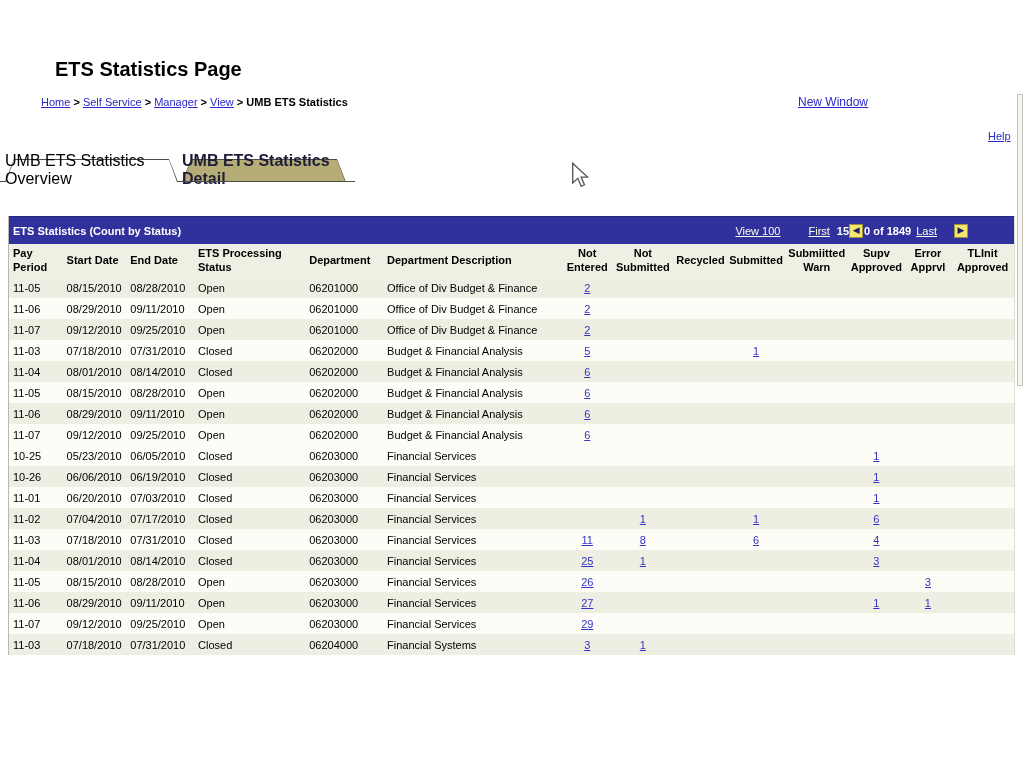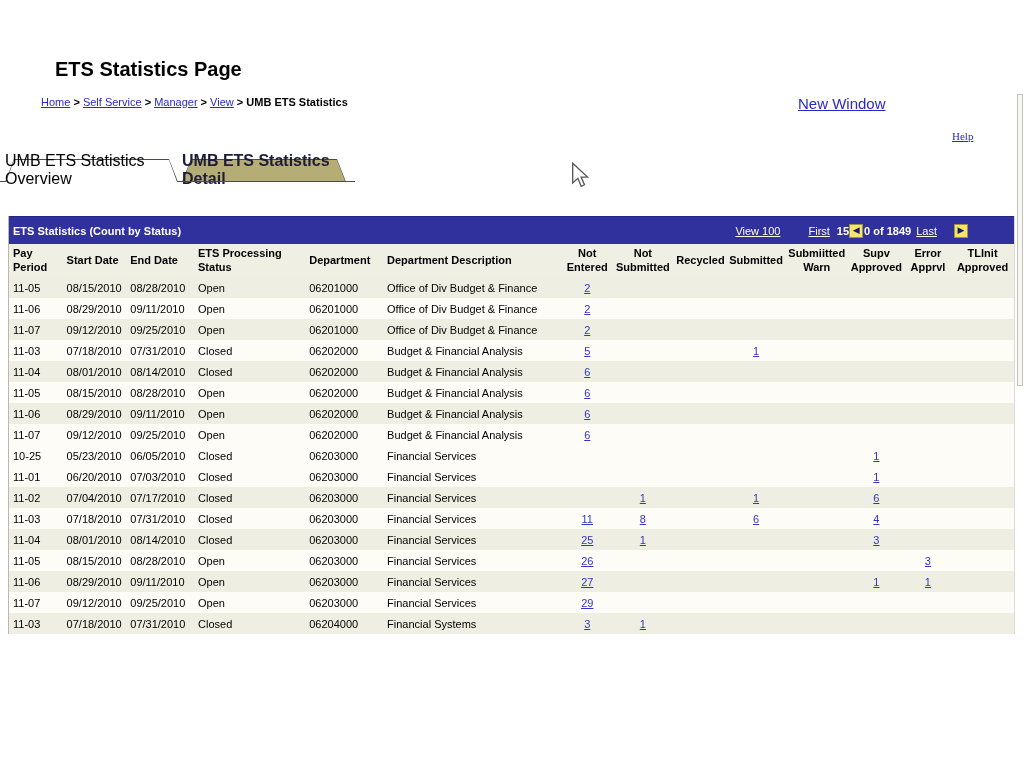--- a/index.html
+++ b/index.html
@@ -5,22 +5,22 @@
   * { margin:0; padding:0; box-sizing:border-box; }
   html,body { width:1024px; height:768px; background:#fff; font-family:"Liberation Sans", sans-serif; position:relative; overflow:hidden; }
 
   .page-title { position:absolute; left:55px; top:58px; font-size:20px; font-weight:bold; color:#000; }
 
   .breadcrumb { position:absolute; left:5px; top:96px; font-size:11px; color:#000;padding-left:36px; }
   .breadcrumb a { color:#2929c9; text-decoration:underline; cursor:pointer; }
   .breadcrumb .sep { font-weight:bold; color:#000; }
   .breadcrumb .current { font-weight:bold; color:#000; }
 
-  .newwin { position:absolute; left:798px; top:95px; font-size:15px; }
-  .helplink { position:absolute; left:952px; top:130px; font-size:11px;font-family:Liberation Serif, serif; }
+  .newwin { position:absolute; left:798px; top:95px; font-size:12px; }
+  .helplink { position:absolute; left:988px; top:130px; font-size:11px; }
   .toplink { color:#2929c9; text-decoration:underline; cursor:pointer; }
 
   .scroll-strip { position:absolute; left:1017px; top:94px; width:6px; height:292px; background:#f6f6f2; border:1px solid #c2c2ba; }
 
   
   .tabs { position:absolute; left:5px; top:159px; width:345px; height:23px; }
   .tabline { position:absolute; left:-5px; right:-5px; bottom:0; height:1px; background:#4c4c44; z-index:2; }
   .tab { position:absolute; top:0; height:23px; z-index:1; }
   .tab .shape { position:absolute; inset:0; clip-path:polygon(9px 0, calc(100% - 9px) 0, 100% 100%, 0 100%); background:#4c4c44; }
   .tab .fill  { position:absolute; inset:1px; clip-path:polygon(8px 0, calc(100% - 8px) 0, 100% 100%, 0 100%); }
@@ -269,20 +269,36 @@
           <td class="left">Financial Services</td>
           <td class="center"></td>
           <td class="center"></td>
           <td class="center"></td>
           <td class="center"></td>
           <td class="center"></td>
           <td class="center"><a class="cnt">1</a></td>
           <td class="center"></td>
           <td class="center"></td>
         </tr>
+        <tr class="odd">
+          <td class="left first">10-26</td>
+          <td class="left">06/06/2010</td>
+          <td class="left">06/19/2010</td>
+          <td class="left">Closed</td>
+          <td class="left">06203000</td>
+          <td class="left">Financial Services</td>
+          <td class="center"></td>
+          <td class="center"></td>
+          <td class="center"></td>
+          <td class="center"></td>
+          <td class="center"></td>
+          <td class="center"><a class="cnt">1</a></td>
+          <td class="center"></td>
+          <td class="center"></td>
+        </tr>
         <tr class="even">
           <td class="left first">11-01</td>
           <td class="left">06/20/2010</td>
           <td class="left">07/03/2010</td>
           <td class="left">Closed</td>
           <td class="left">06203000</td>
           <td class="left">Financial Services</td>
           <td class="center"></td>
           <td class="center"></td>
           <td class="center"></td>

